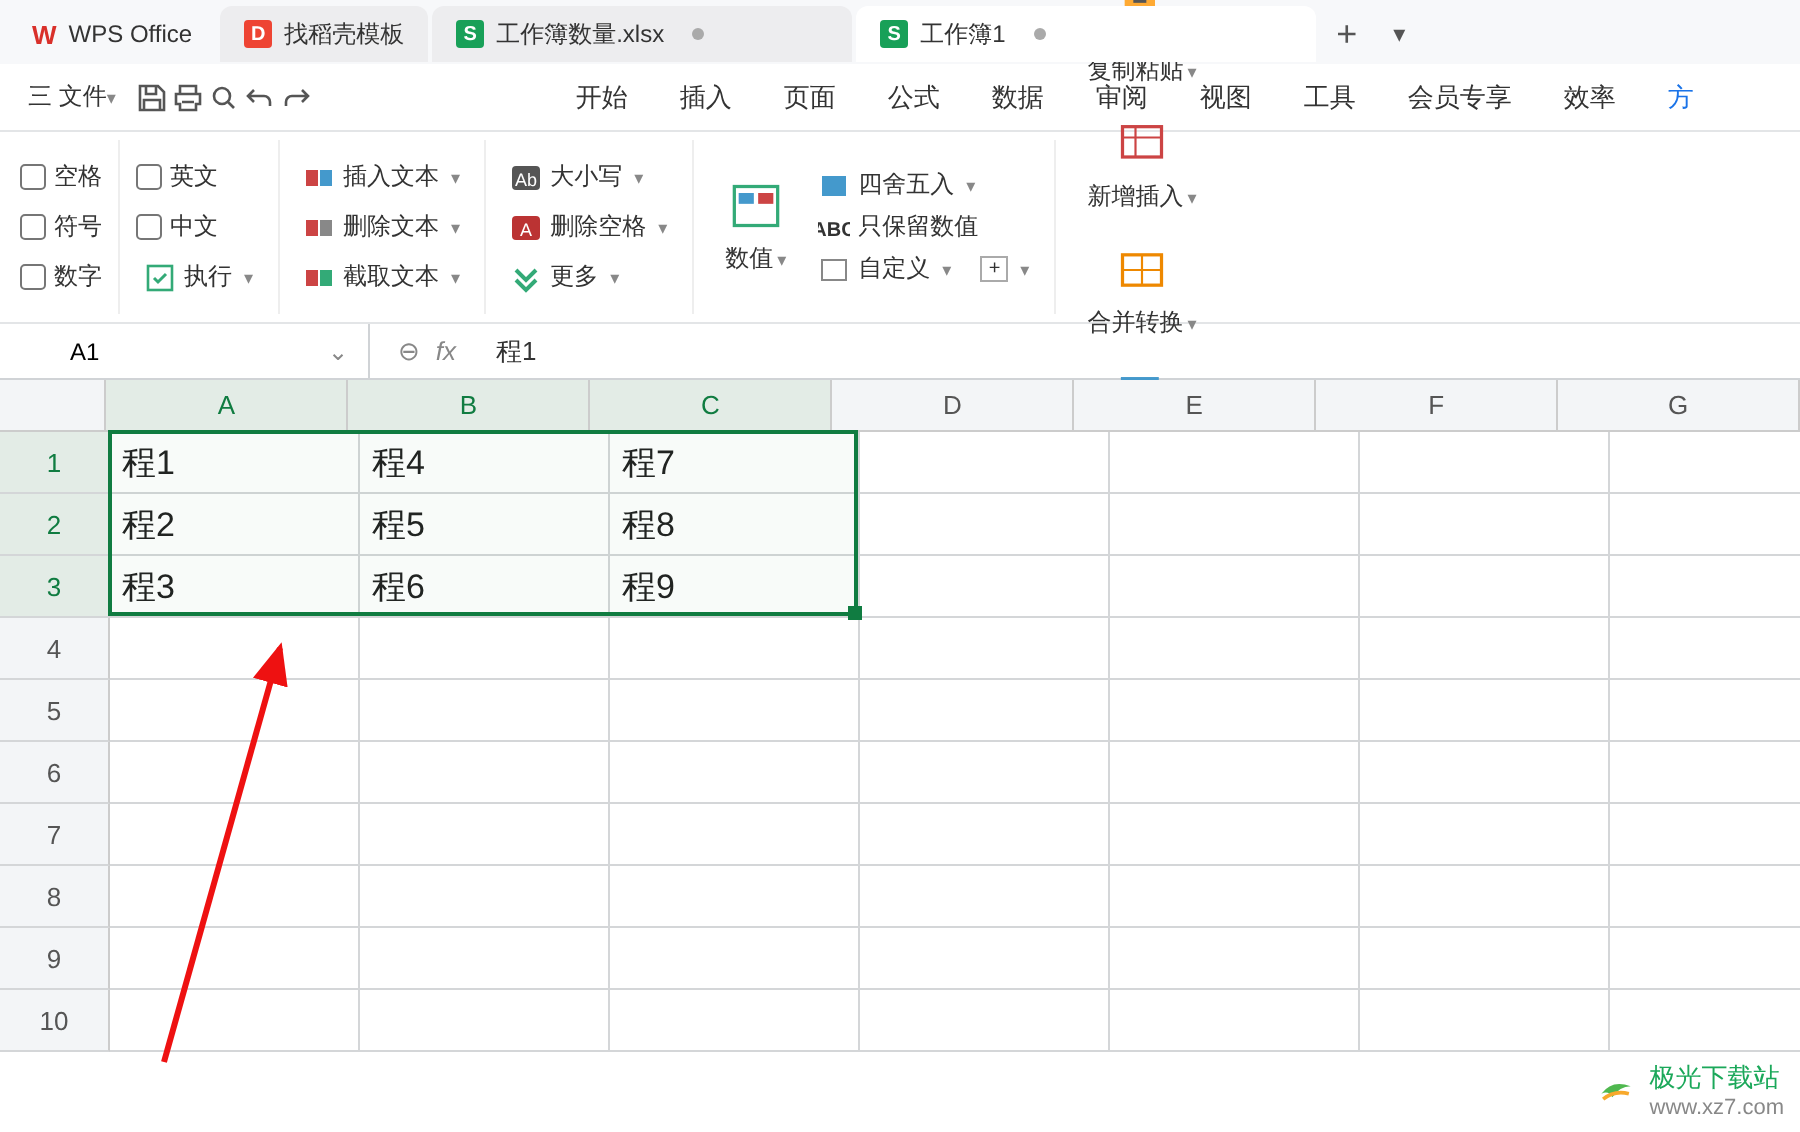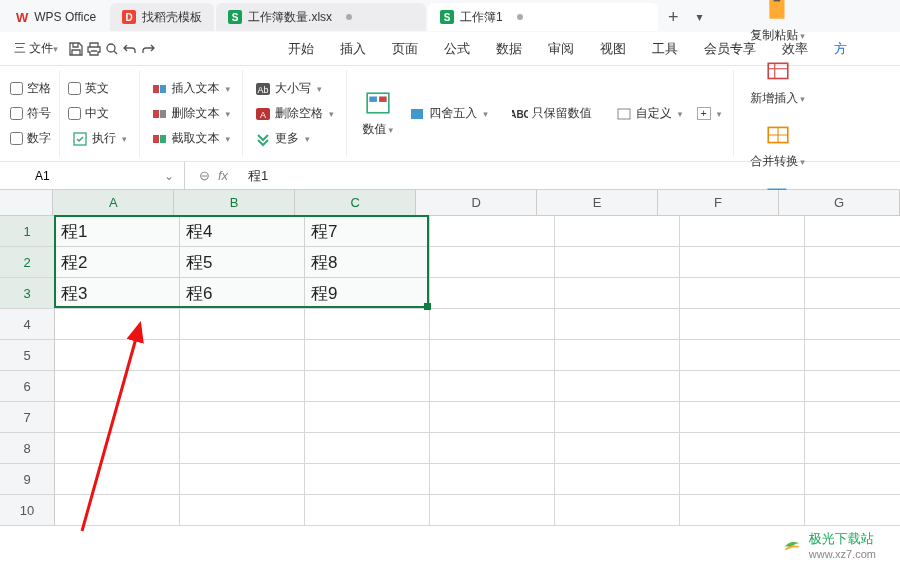--- a/index.html
+++ b/index.html
@@ -60,21 +60,21 @@
 .cell { width: 125px; height: 31px; border-right: 1px solid #d4d6d8; border-bottom: 1px solid #d4d6d8; display: flex; align-items: center; padding: 0 6px; font-size: 17px; color: #222; }
 .headerrow { display: flex; position: absolute; top: 0; left: 0; right: 0; }
 
 .gridwrap { position: absolute; top: 0; left: 0; right: 0; bottom: 0; }
 
 .selection { position: absolute; border: 2px solid #107c41; pointer-events: none; background: rgba(16,124,65,0.03); }
 .selection::after { content: ""; position: absolute; right: -4px; bottom: -4px; width: 7px; height: 7px; background: #107c41; }
 
 .arrow-annot { position: absolute; pointer-events: none; }
 
-.watermark { position: absolute; right: 24px; bottom: 6px; display: flex; align-items: center; gap: 6px; font-size: 13px; color: #1ba85a; }
+.watermark { position: absolute; right: 8px; bottom: 6px; display: flex; align-items: center; gap: 6px; font-size: 13px; color: #1ba85a; }
 .watermark .url { color: #888; font-size: 11px; display: block; }
 .wm-ico { width: 22px; height: 22px; }
 
 svg.icon16 { width: 16px; height: 16px; }
 svg.icon28 { width: 26px; height: 26px; }
 </style>
 </head>
 <body>
 
 <div class="tabbar">
@@ -251,21 +251,21 @@
     <div class="rbig">
       <span class="bico">
           <svg class="icon28" viewBox="0 0 24 24">
             <rect x="2" y="3" width="20" height="18" fill="none" stroke="#3a7" stroke-width="1.5"></rect>
             <rect x="4" y="6" width="7" height="5" fill="#49c"></rect>
             <rect x="13" y="6" width="7" height="5" fill="#c44"></rect>
           </svg>
         </span>
       <span><span>数值</span><span class="rbd">▾</span></span>
     </div>
-    <div style="display:flex;flex-direction:row;gap:16px">
+    <div style="display:flex;flex-direction:column;gap:0">
       <div class="rbtnrow">
           <span class="rbico">
             <svg class="icon16" viewBox="0 0 16 16">
               <rect x="2" y="3" width="12" height="10" fill="#49c"></rect>
             </svg>
           </span>
           <span>四舍五入</span>
           <span class="rbd">▾</span>
         </div>
       <div class="rbtnrow">

